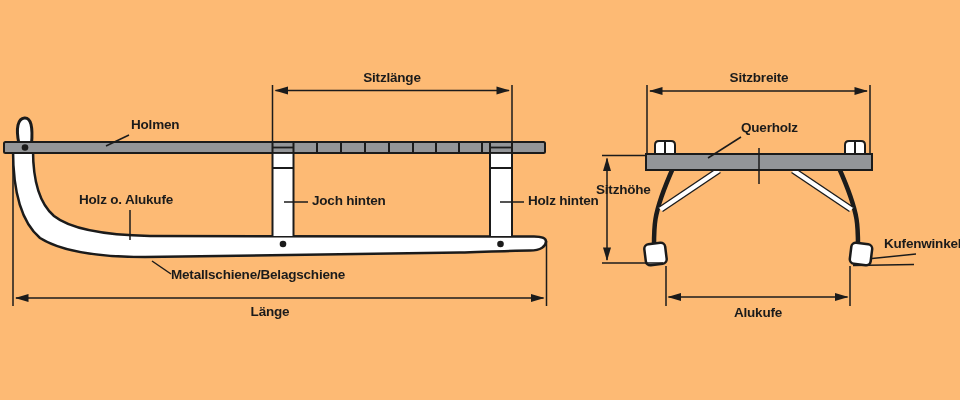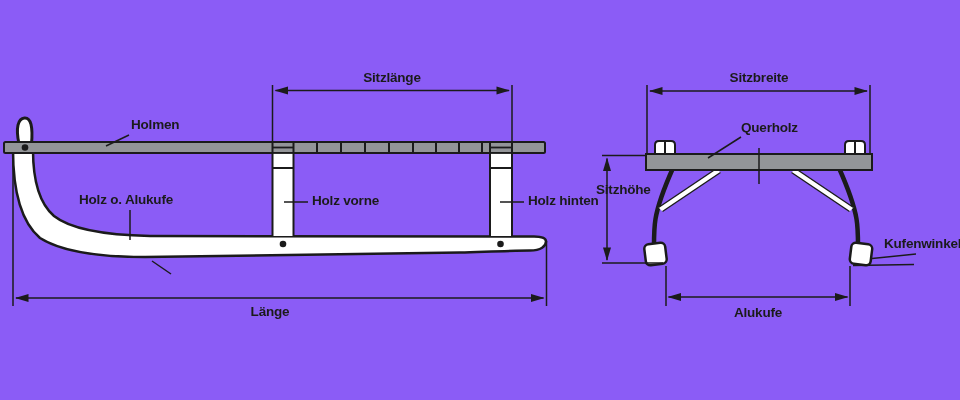--- a/index.html
+++ b/index.html
@@ -1,17 +1,17 @@
 <!DOCTYPE html>
 <html><head>
 <meta charset="utf-8">
 <style>
   html,body{margin:0;padding:0;background:#fff;}
   .stage{
-    position:relative;width:960px;height:400px;background:#8b5cf6;overflow:hidden;
+    position:relative;width:960px;height:400px;background:#fdba74;overflow:hidden;
     font-family:"Liberation Sans",sans-serif;
   }
   .stage svg{position:absolute;left:0;top:0;}
   .lbl{
     position:absolute;white-space:nowrap;color:#1b1b1b;
     font:bold 13.5px/1.05 "Liberation Sans",sans-serif;
     letter-spacing:-0.2px;
   }
   .ctr{transform:translateX(-50%);}
 </style>
@@ -140,22 +140,23 @@
         <line x1="853" y1="265.5" x2="914" y2="264.5"></line>
       </g>
 
       <line x1="741" y1="137" x2="708" y2="158" stroke-width="1.5"></line>
     </g>
   </svg>
 
   <div class="lbl ctr" style="left:392px;top:71px">Sitzlänge</div>
   <div class="lbl" style="left:131px;top:118px">Holmen</div>
   <div class="lbl" style="left:79px;top:193px">Holz o. Alukufe</div>
-  <div class="lbl" style="left:312px;top:194px">Holz vorne</div>
+  <div class="lbl" style="left:312px;top:194px">Joch hinten</div>
   <div class="lbl" style="left:528px;top:194px">Holz hinten</div>
+  <div class="lbl" style="left:171px;top:268px">Metallschiene/Belagschiene</div>
   <div class="lbl ctr" style="left:270px;top:305px">Länge</div>
 
   <div class="lbl ctr" style="left:759px;top:71px">Sitzbreite</div>
   <div class="lbl" style="left:741px;top:121px">Querholz</div>
   <div class="lbl" style="left:596px;top:183px">Sitzhöhe</div>
   <div class="lbl" style="left:884px;top:237px">Kufenwinkel</div>
   <div class="lbl ctr" style="left:758px;top:306px">Alukufe</div>
 
 </div>
 

